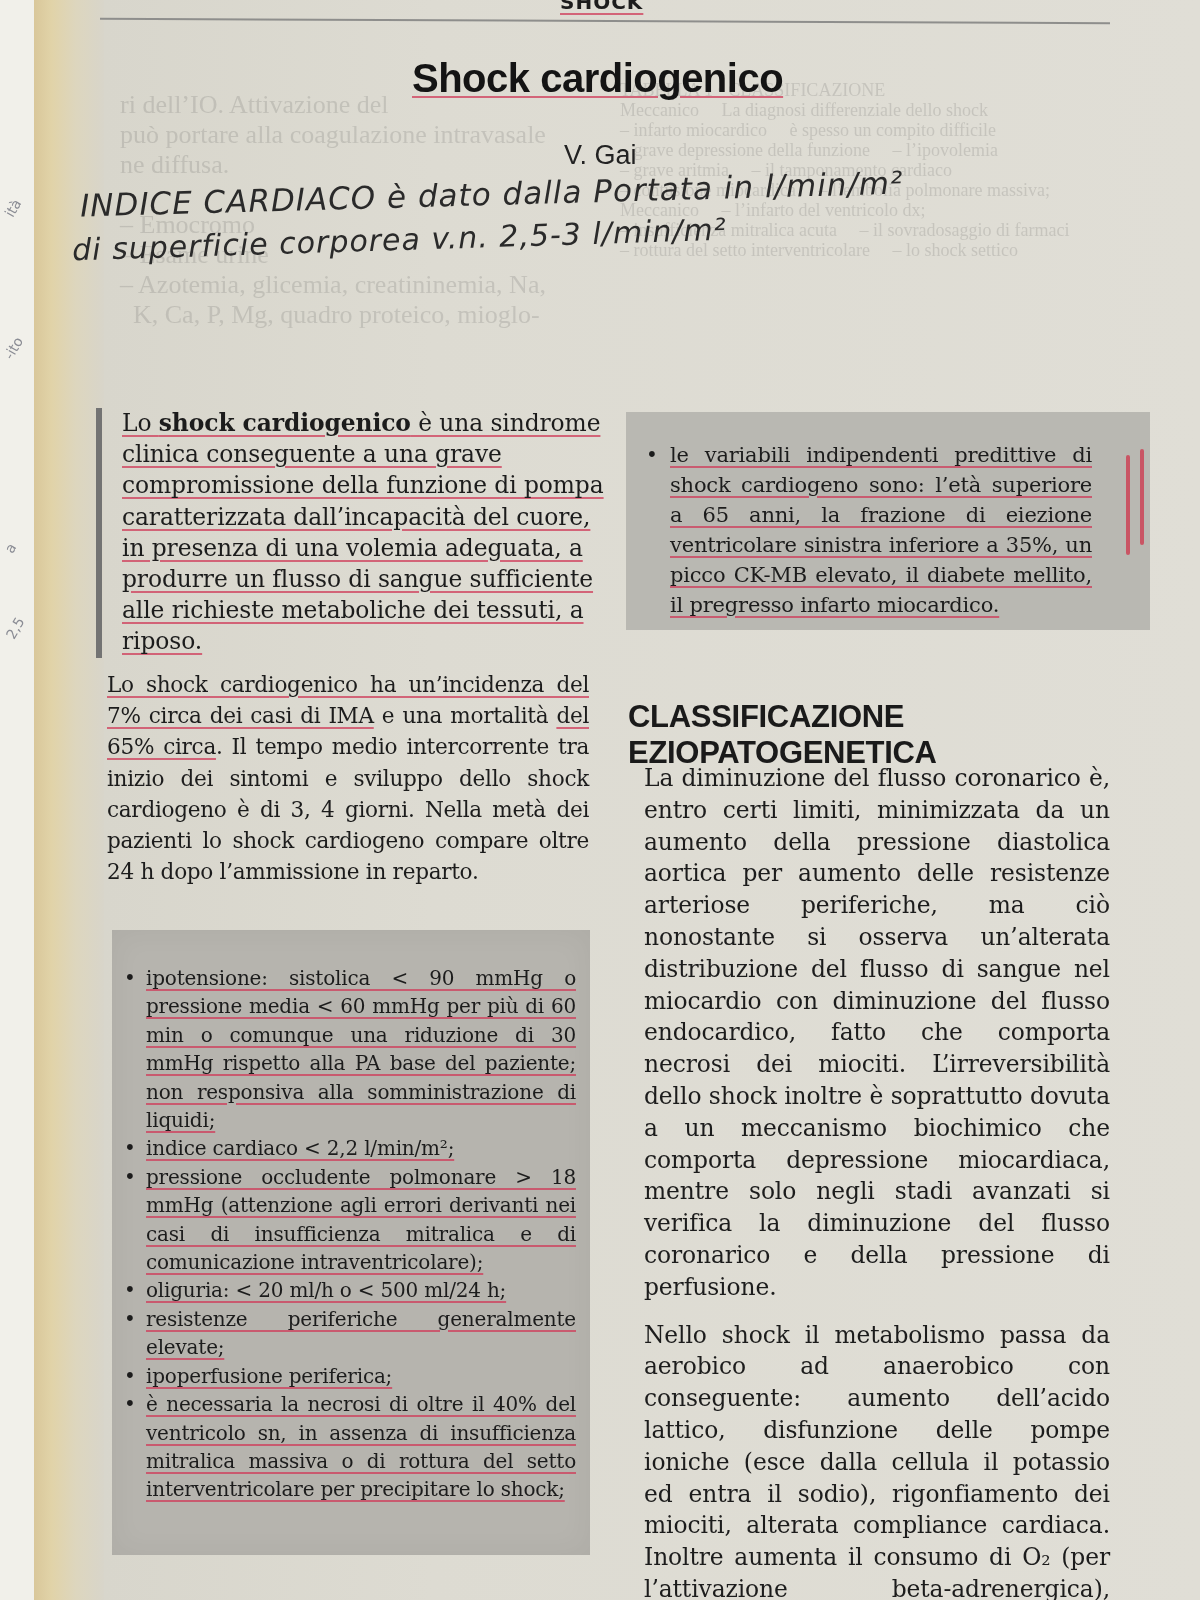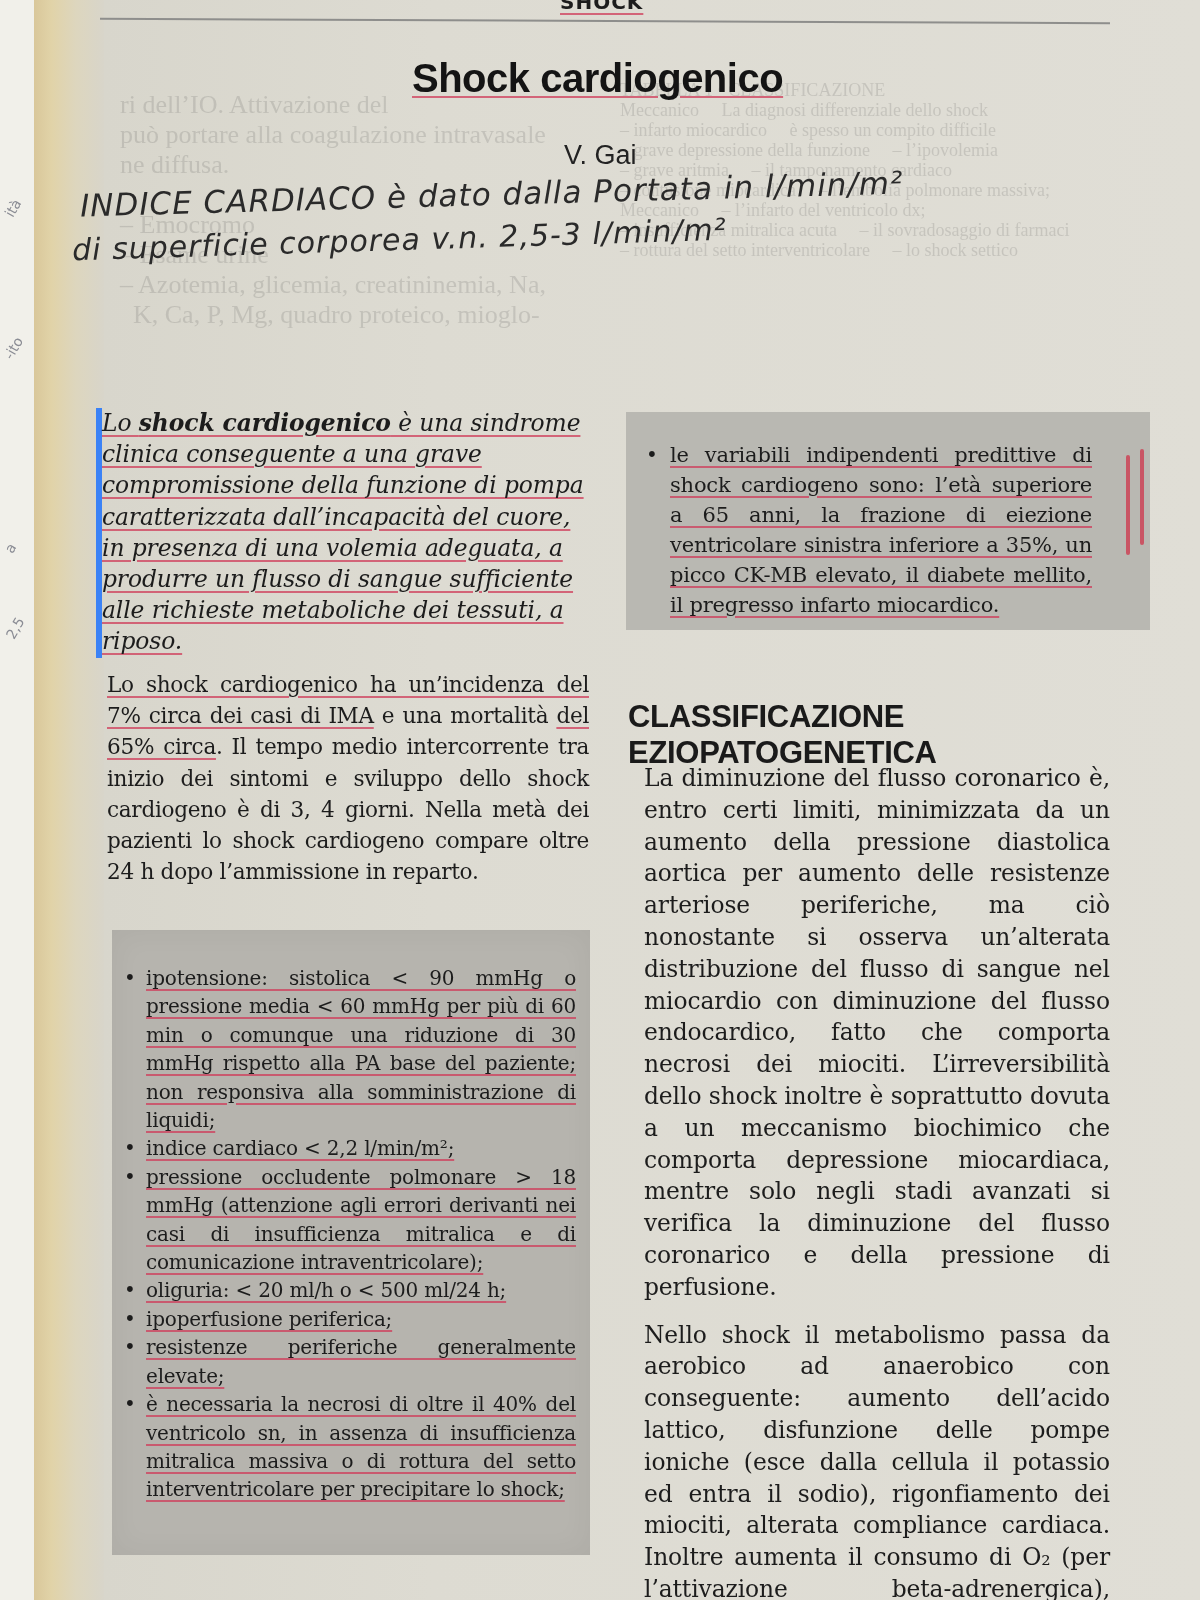--- a/index.html
+++ b/index.html
@@ -94,25 +94,25 @@
       font-size: 26px;
       color: rgba(70, 70, 70, 0.16);
       line-height: 30px;
       white-space: pre;
     }
 
     .abstract {
       position: absolute;
       left: 96px; top: 408px;
       width: 490px;
-      border-left: 6px solid #3b82f6;
+      padding-left: 20px;
+      border-left: 6px solid #737373;
       font-size: 23.4px;
       line-height: 31.2px;
       letter-spacing: -0.1px;
-      font-style: italic;
     }
     .abstract b { font-weight: bold; }
 
     .para {
       font-size: 21.6px;
       line-height: 31.2px;
       letter-spacing: -0.3px;
     }
     .para-left-1 { position: absolute; left: 100px; top: 669px; width: 482px; text-align: justify; margin-left: 7px; }
 
@@ -245,22 +245,22 @@
   <span class="red-ul">Lo shock cardiogenico ha un’incidenza del 7% circa dei casi di IMA</span><span> e una mortalità </span><span class="red-ul">del 65% circa</span><span>. Il tempo medio intercorrente tra inizio dei sintomi e sviluppo dello shock cardiogeno è di 3, 4 giorni. Nella metà dei pazienti lo shock cardiogeno compare oltre 24 h dopo l’ammissione in reparto.</span>
 </div>
 
 <div class="box-left">
   <div class="inner">
     <ul>
       <li class="red-ul">ipotensione: sistolica &lt; 90 mmHg o pressione media &lt; 60 mmHg per più di 60 min o comunque una riduzione di 30 mmHg rispetto alla PA base del paziente; non responsiva alla somministrazione di liquidi;</li>
       <li class="red-ul">indice cardiaco &lt; 2,2 l/min/m²;</li>
       <li class="red-ul">pressione occludente polmonare &gt; 18 mmHg (attenzione agli errori derivanti nei casi di insufficienza mitralica e di comunicazione intraventricolare);</li>
       <li class="red-ul">oliguria: &lt; 20 ml/h o &lt; 500 ml/24 h;</li>
+      <li class="red-ul">resistenze periferiche generalmente elevate;</li>
       <li class="red-ul">ipoperfusione periferica;</li>
-      <li class="red-ul">resistenze periferiche generalmente elevate;</li>
       <li class="red-ul">è necessaria la necrosi di oltre il 40% del ventricolo sn, in assenza di insufficienza mitralica massiva o di rottura del setto interventricolare per precipitare lo shock;</li>
     </ul>
   </div>
 </div>
 
 <div class="box-right">
   <div class="inner">
     <ul>
       <li class="red-ul">le variabili indipendenti predittive di shock cardiogeno sono: l’età superiore a 65 anni, la frazione di eiezione ventricolare sinistra inferiore a 35%, un picco CK-MB elevato, il diabete mellito, il pregresso infarto miocardico.</li>
     </ul>

